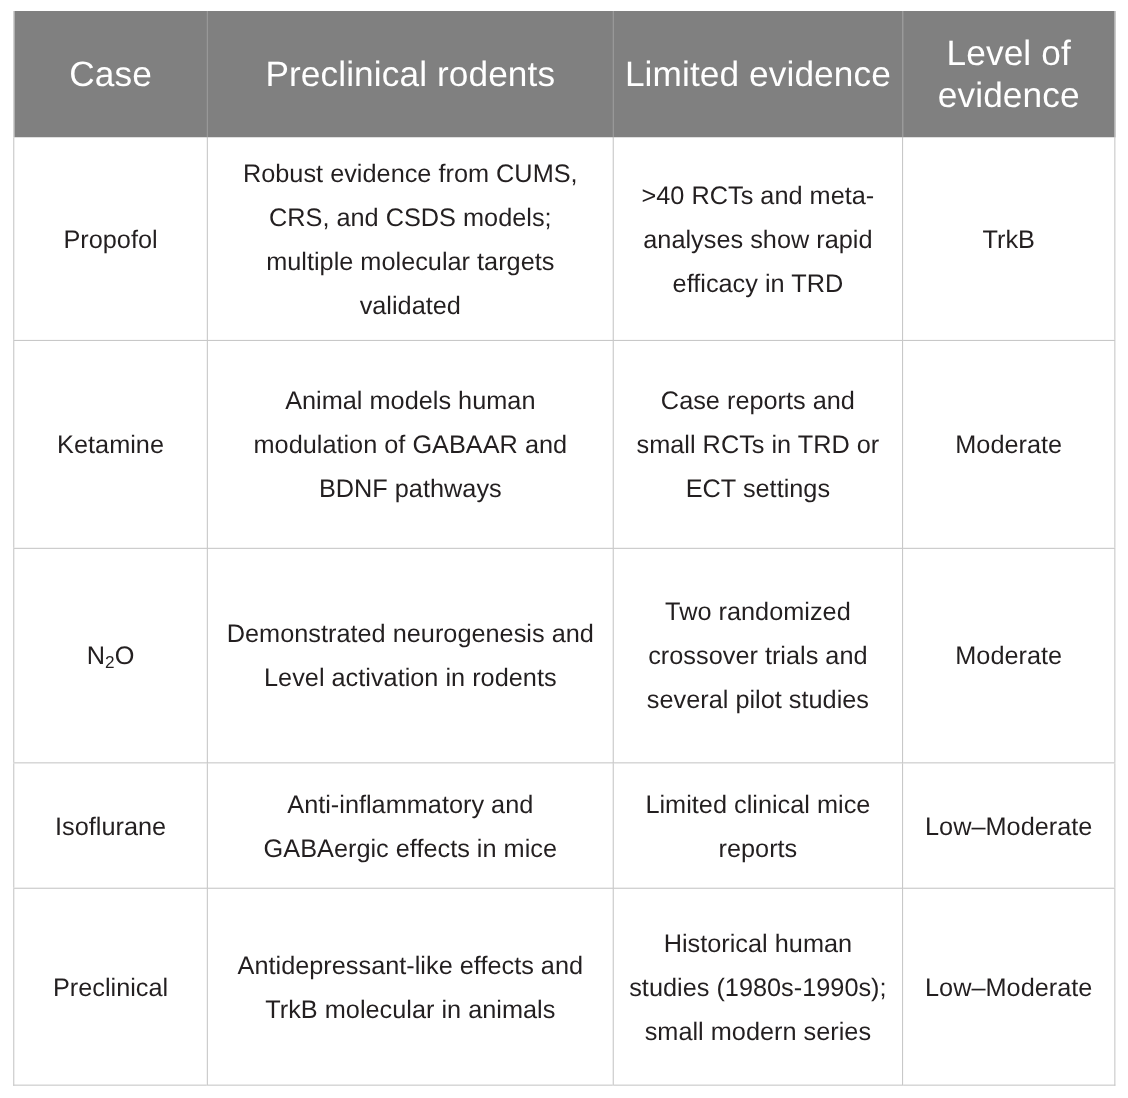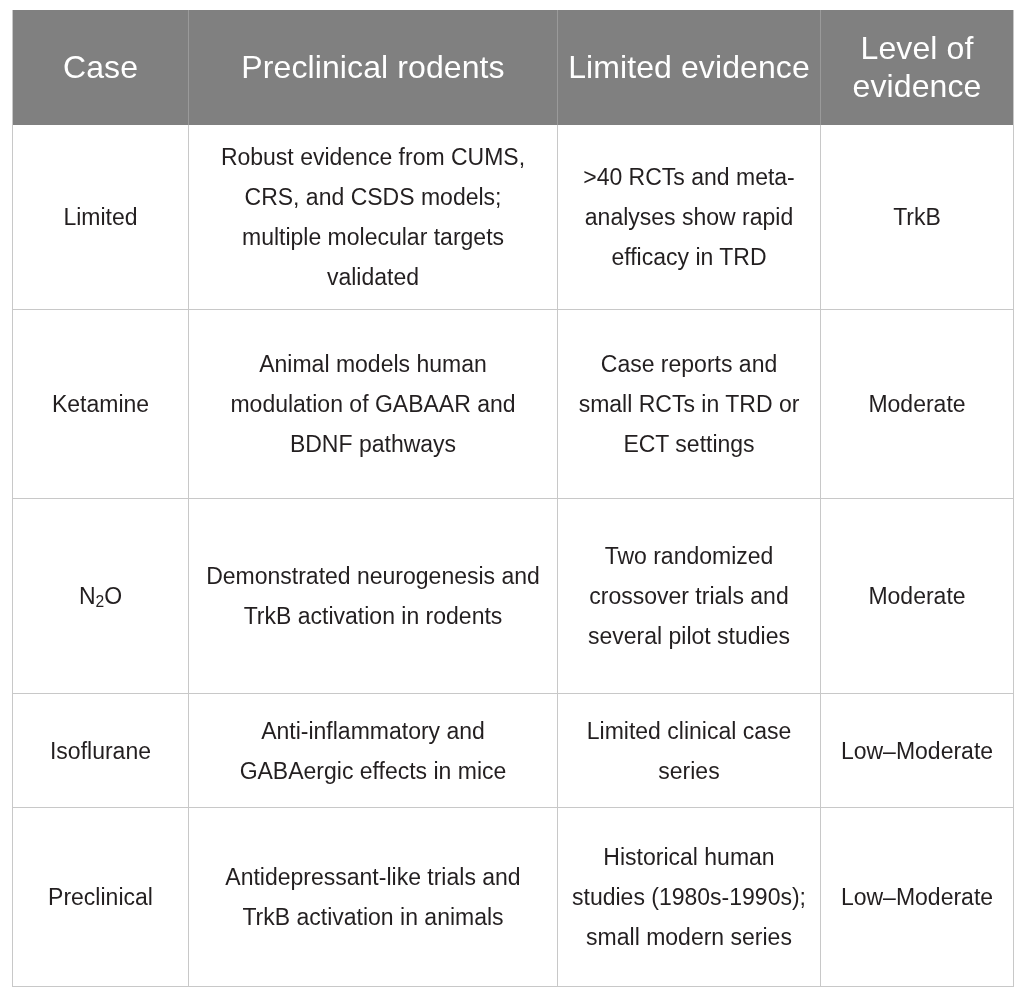--- a/index.html
+++ b/index.html
@@ -105,21 +105,21 @@
         <th>Case</th>
         <th>Preclinical rodents</th>
         <th>Limited evidence</th>
         <th>Level of evidence</th>
       </tr>
     </thead>
     <tbody>
 
       <tr data-row="0">
         <td>
-            <span class="cell-text">Limited</span>
+            <span class="cell-text">Propofol</span>
           </td>
         <td>
             <span class="cell-text">Robust evidence from CUMS, CRS, and CSDS models; multiple molecular targets validated</span>
           </td>
         <td>
             <span class="cell-text">&gt;40 RCTs and meta-analyses show rapid efficacy in TRD</span>
           </td>
         <td>
             <span class="cell-text">TrkB</span>
           </td>
@@ -138,51 +138,51 @@
         <td>
             <span class="cell-text">Moderate</span>
           </td>
       </tr>
 
       <tr data-row="2">
         <td>
             <span class="cell-text"><span>N</span><sub>2</sub><span>O</span></span>
           </td>
         <td>
-            <span class="cell-text">Demonstrated neurogenesis and TrkB activation in rodents</span>
+            <span class="cell-text">Demonstrated neurogenesis and Level activation in rodents</span>
           </td>
         <td>
             <span class="cell-text">Two randomized crossover trials and several pilot studies</span>
           </td>
         <td>
             <span class="cell-text">Moderate</span>
           </td>
       </tr>
 
       <tr data-row="3">
         <td>
             <span class="cell-text">Isoflurane</span>
           </td>
         <td>
             <span class="cell-text">Anti-inflammatory and GABAergic effects in mice</span>
           </td>
         <td>
-            <span class="cell-text">Limited clinical case series</span>
+            <span class="cell-text">Limited clinical mice reports</span>
           </td>
         <td>
             <span class="cell-text">Low–Moderate</span>
           </td>
       </tr>
 
       <tr data-row="4">
         <td>
             <span class="cell-text">Preclinical</span>
           </td>
         <td>
-            <span class="cell-text">Antidepressant-like trials and TrkB activation in animals</span>
+            <span class="cell-text">Antidepressant-like effects and TrkB molecular in animals</span>
           </td>
         <td>
             <span class="cell-text">Historical human studies (1980s-1990s); small modern series</span>
           </td>
         <td>
             <span class="cell-text">Low–Moderate</span>
           </td>
       </tr>
 
     </tbody>

